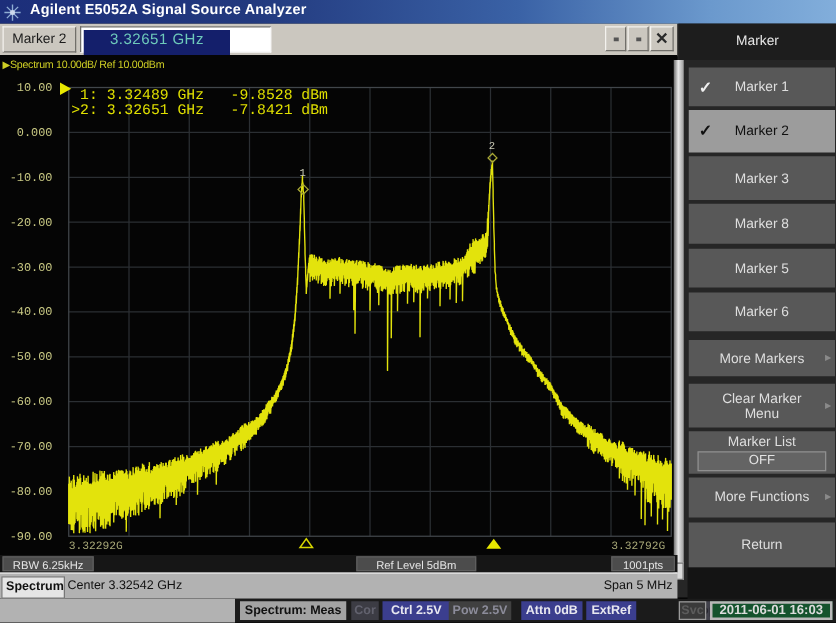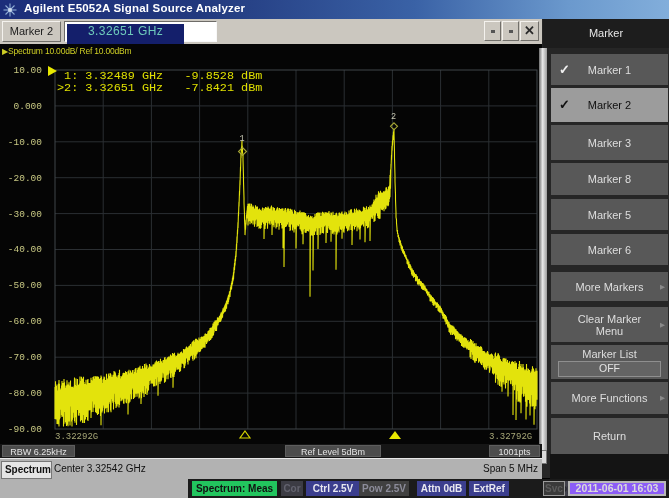--- a/index.html
+++ b/index.html
@@ -134,22 +134,22 @@
   <div class="rbwbox" style="left:489px;width:51px">1001pts</div>
 </div>
 <div class="abs" id="ctrrow">
   <div id="specbox">Spectrum</div>
   <div id="ctrtext">Center 3.32542 GHz</div>
   <div id="spantext">Span 5 MHz</div>
 </div>
 <div class="abs" id="sbbottom"></div>
 <div class="abs" id="status">
   <div id="statusleft"></div>
-  <div class="st" style="left:192px;width:85px;background:#22c55e;color:#111;">Spectrum: Meas</div>
+  <div class="st" style="left:192px;width:85px;background:#a3a3a3;color:#111;">Spectrum: Meas</div>
 <div class="st" style="left:281px;width:22px;background:#3c3c44;color:#62626e;">Cor</div>
 <div class="st" style="left:306px;width:54px;background:#3b3e8e;color:#e8e8f0;">Ctrl 2.5V</div>
 <div class="st" style="left:359px;width:50px;background:#404040;color:#8c8c9a;">Pow 2.5V</div>
 <div class="st" style="left:417px;width:49px;background:#3b3e8e;color:#e8e8f0;">Attn 0dB</div>
 <div class="st" style="left:469px;width:40px;background:#3b3e8e;color:#e8e8f0;">ExtRef</div>
 <div class="st" style="left:512px;width:28px;background:#41414b;color:#25252d;margin-left:36px;">Stop</div>
 <div class="st" style="left:543px;width:22px;background:#3a3a3a;color:#5c5c5c;border:1px solid #9a9a9a;line-height:13px">Svc</div>
-<div class="st" style="left:568px;width:98px;background:#8b5cf6;color:#dcdcdc;border:2px solid #b8b8b8;line-height:11px;font-size:10.5px">2011-06-01 16:03</div>
+<div class="st" style="left:568px;width:98px;background:#14532d;color:#dcdcdc;border:2px solid #b8b8b8;line-height:11px;font-size:10.5px">2011-06-01 16:03</div>
 </div>
 
 </body></html>

